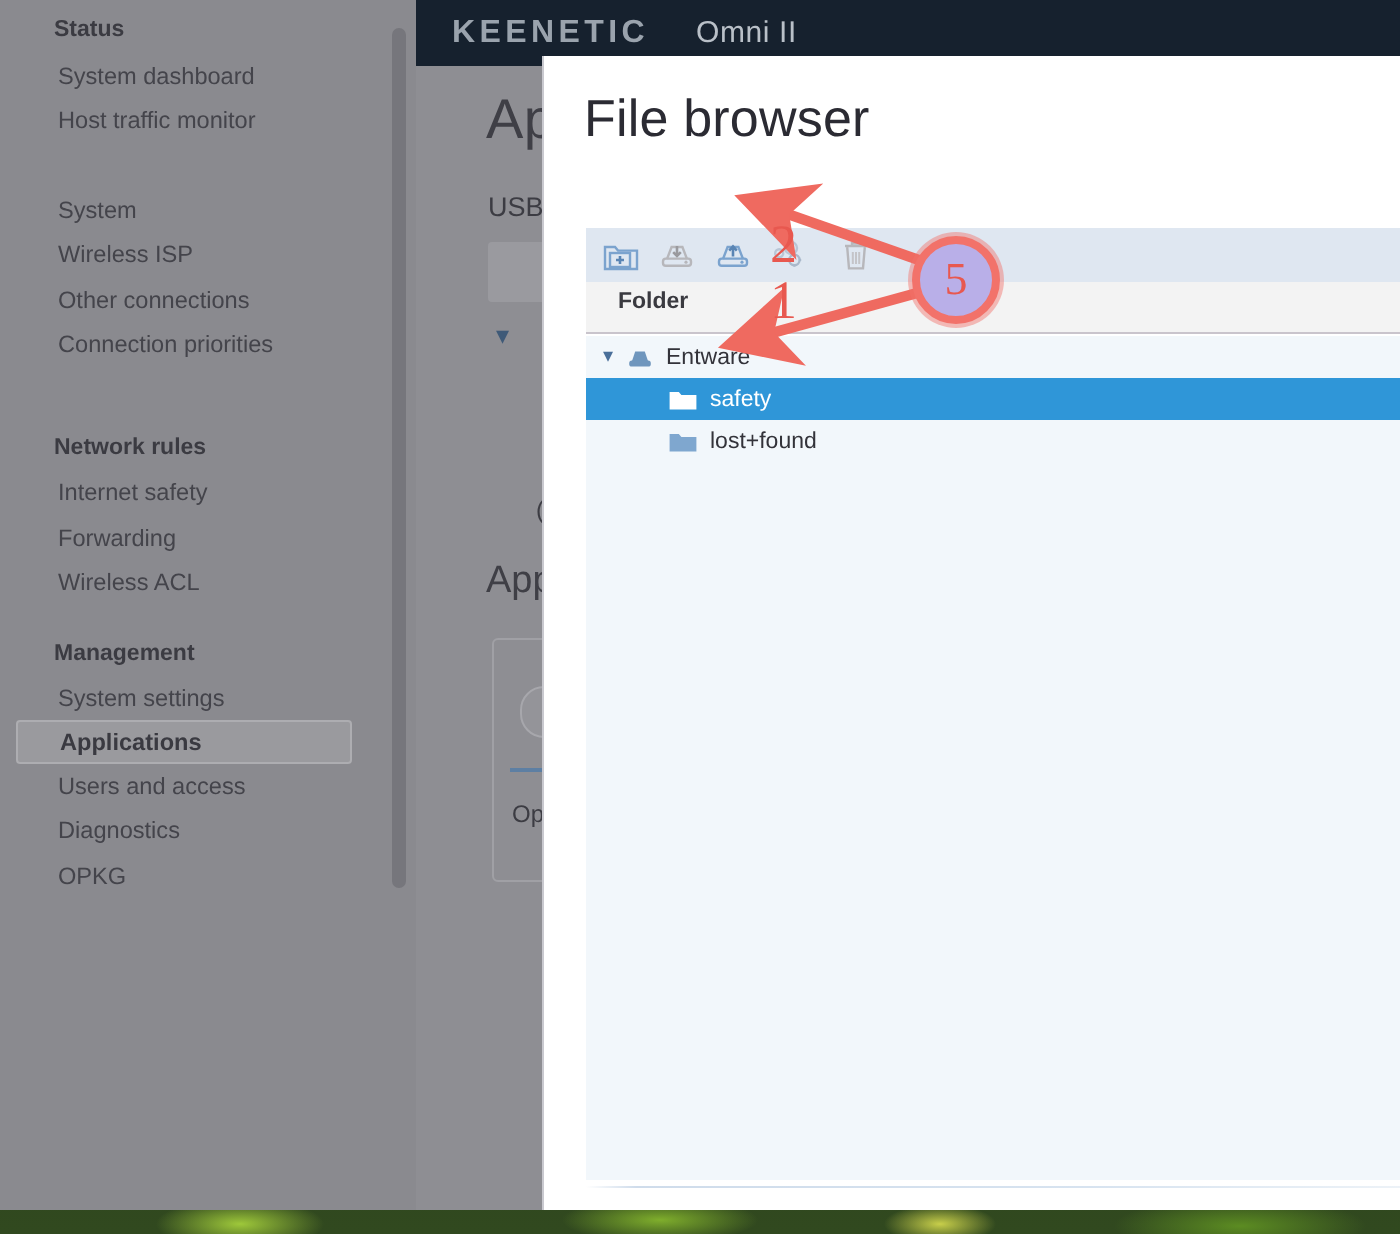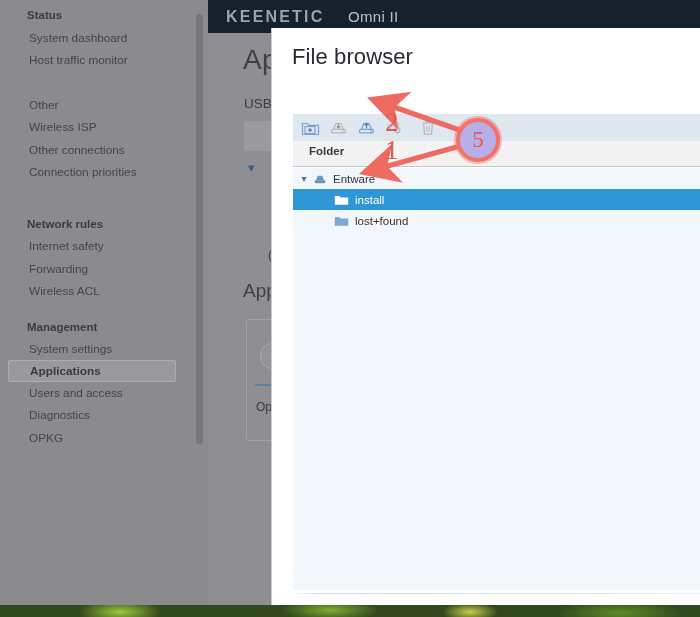--- a/index.html
+++ b/index.html
@@ -206,21 +206,21 @@
     left: 271px; top: 28px;
     width: 440px; height: 577px;
     background: #ffffff;
     border-left: 1px solid #c9c9cf;
     box-sizing: border-box;
     overflow: hidden;
   }
   #modal-title {
     position: absolute;
     left: 20px; top: 16px;
-    font-size: 22px;
+    font-size: 26px;
     color: #2b2b33;
     letter-spacing: 0.1px;
   }
 
   
   #fb-toolbar {
     position: absolute;
     left: 21px; top: 86px;
     width: 419px; height: 27px;
     background: #dfe7f1;
@@ -345,21 +345,21 @@
     <div class="side-head">Status</div>
     <div style="height:5px"></div>
     <div class="side-item">System dashboard</div>
     <div class="side-item">Host traffic monitor</div>
   </div>
 
   <div style="height:18px"></div>
 
   <div class="side-group">
     <div style="height:4px"></div>
-    <div class="side-item">Other</div>
+    <div class="side-item">System</div>
     <div class="side-item">Wireless ISP</div>
     <div class="side-item">Other connections</div>
     <div class="side-item">Connection priorities</div>
   </div>
 
   <div style="height:17px"></div>
 
 
   <div style="height:17px"></div>
 
@@ -475,21 +475,21 @@
     </div>
 
     <div class="fb-row selected">
       <div class="fb-chevron"></div>
       <div class="fb-indent"></div>
       <div class="fb-icon">
         <svg width="15" height="12" viewBox="0 0 15 12">
           <path d="M0.8 2 h4.6 l1.3 1.5 h7.5 v7.2 h-13.4 z" fill="#ffffff"></path>
         </svg>
       </div>
-      <span>install</span>
+      <span>safety</span>
     </div>
 
     <div class="fb-row">
       <div class="fb-chevron"></div>
       <div class="fb-indent"></div>
       <div class="fb-icon">
         <svg width="15" height="12" viewBox="0 0 15 12">
           <path d="M0.8 2 h4.6 l1.3 1.5 h7.5 v7.2 h-13.4 z" fill="#7fa7cf"></path>
         </svg>
       </div>

